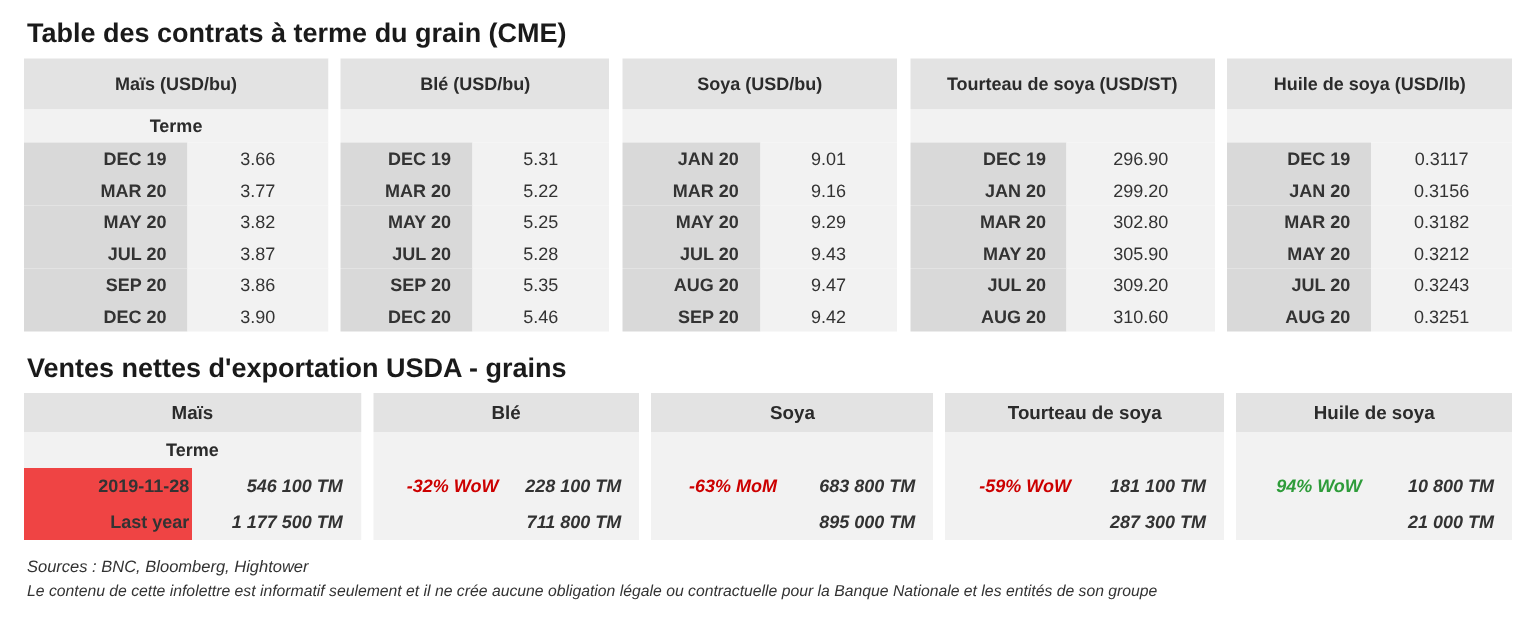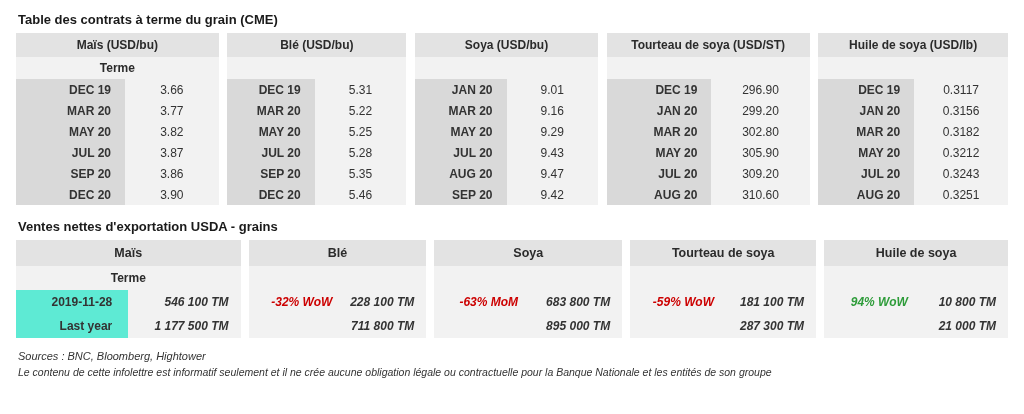--- a/index.html
+++ b/index.html
@@ -6,31 +6,31 @@
   body{
     width:1024px;height:414px;
     background:#ffffff;
     font-family:"Liberation Sans", sans-serif;
     color:#111;
     overflow:hidden;
   }
   .page{padding:8px 16px 0 16px;box-sizing:border-box;width:1024px;}
 
   .section-title{
-    font-size:13px;font-weight:bold;color:#1a1a1a;
+    font-size:18px;font-weight:bold;color:#1a1a1a;
     margin:4px 0 6px 2px;
   }
 
   table{border-collapse:collapse;width:992px;table-layout:fixed;}
   td,th{padding:0;margin:0;}
 
   
   .cme .hdr th{
     background:#e3e3e3;color:#2b2b2b;font-size:12px;font-weight:bold;
-    text-align:center;height:24px;vertical-align:middle;
+    text-align:center;height:34px;vertical-align:middle;
   }
   .cme .hdr th.gap{background:#ffffff;}
   .cme .terme td{
     background:#f2f2f2;height:22px;font-size:12px;font-weight:bold;color:#2b2b2b;
     text-align:center;vertical-align:middle;
   }
   .cme .terme td.gap{background:#ffffff;}
   .cme tbody td{
     height:21px;font-size:12px;vertical-align:middle;
   }
@@ -49,21 +49,21 @@
     text-align:center;height:26px;vertical-align:middle;
   }
   .usda .hdr th.gap{background:#ffffff;}
   .usda .terme td{
     background:#f2f2f2;height:24px;font-size:12px;font-weight:bold;color:#2b2b2b;
     text-align:center;vertical-align:middle;
   }
   .usda .terme td.gap{background:#ffffff;}
   .usda tbody td{height:24px;font-size:12px;vertical-align:middle;font-weight:bold;}
   .usda td.lbl{
-    background:#5eead4;color:#333;font-weight:bold;text-align:right;padding-right:16px;
+    background:#ef4444;color:#333;font-weight:bold;text-align:right;padding-right:2px;
   }
   .usda td.val{
     background:#f2f2f2;color:#333;text-align:right;padding-right:12px;font-style:italic;
   }
   .usda td.chg{
     background:#f2f2f2;text-align:right;font-style:italic;font-weight:bold;
   }
   .usda td.gap{background:#ffffff;}
   .neg{color:#cc0000;}
   .pos{color:#2e9c3a;}

